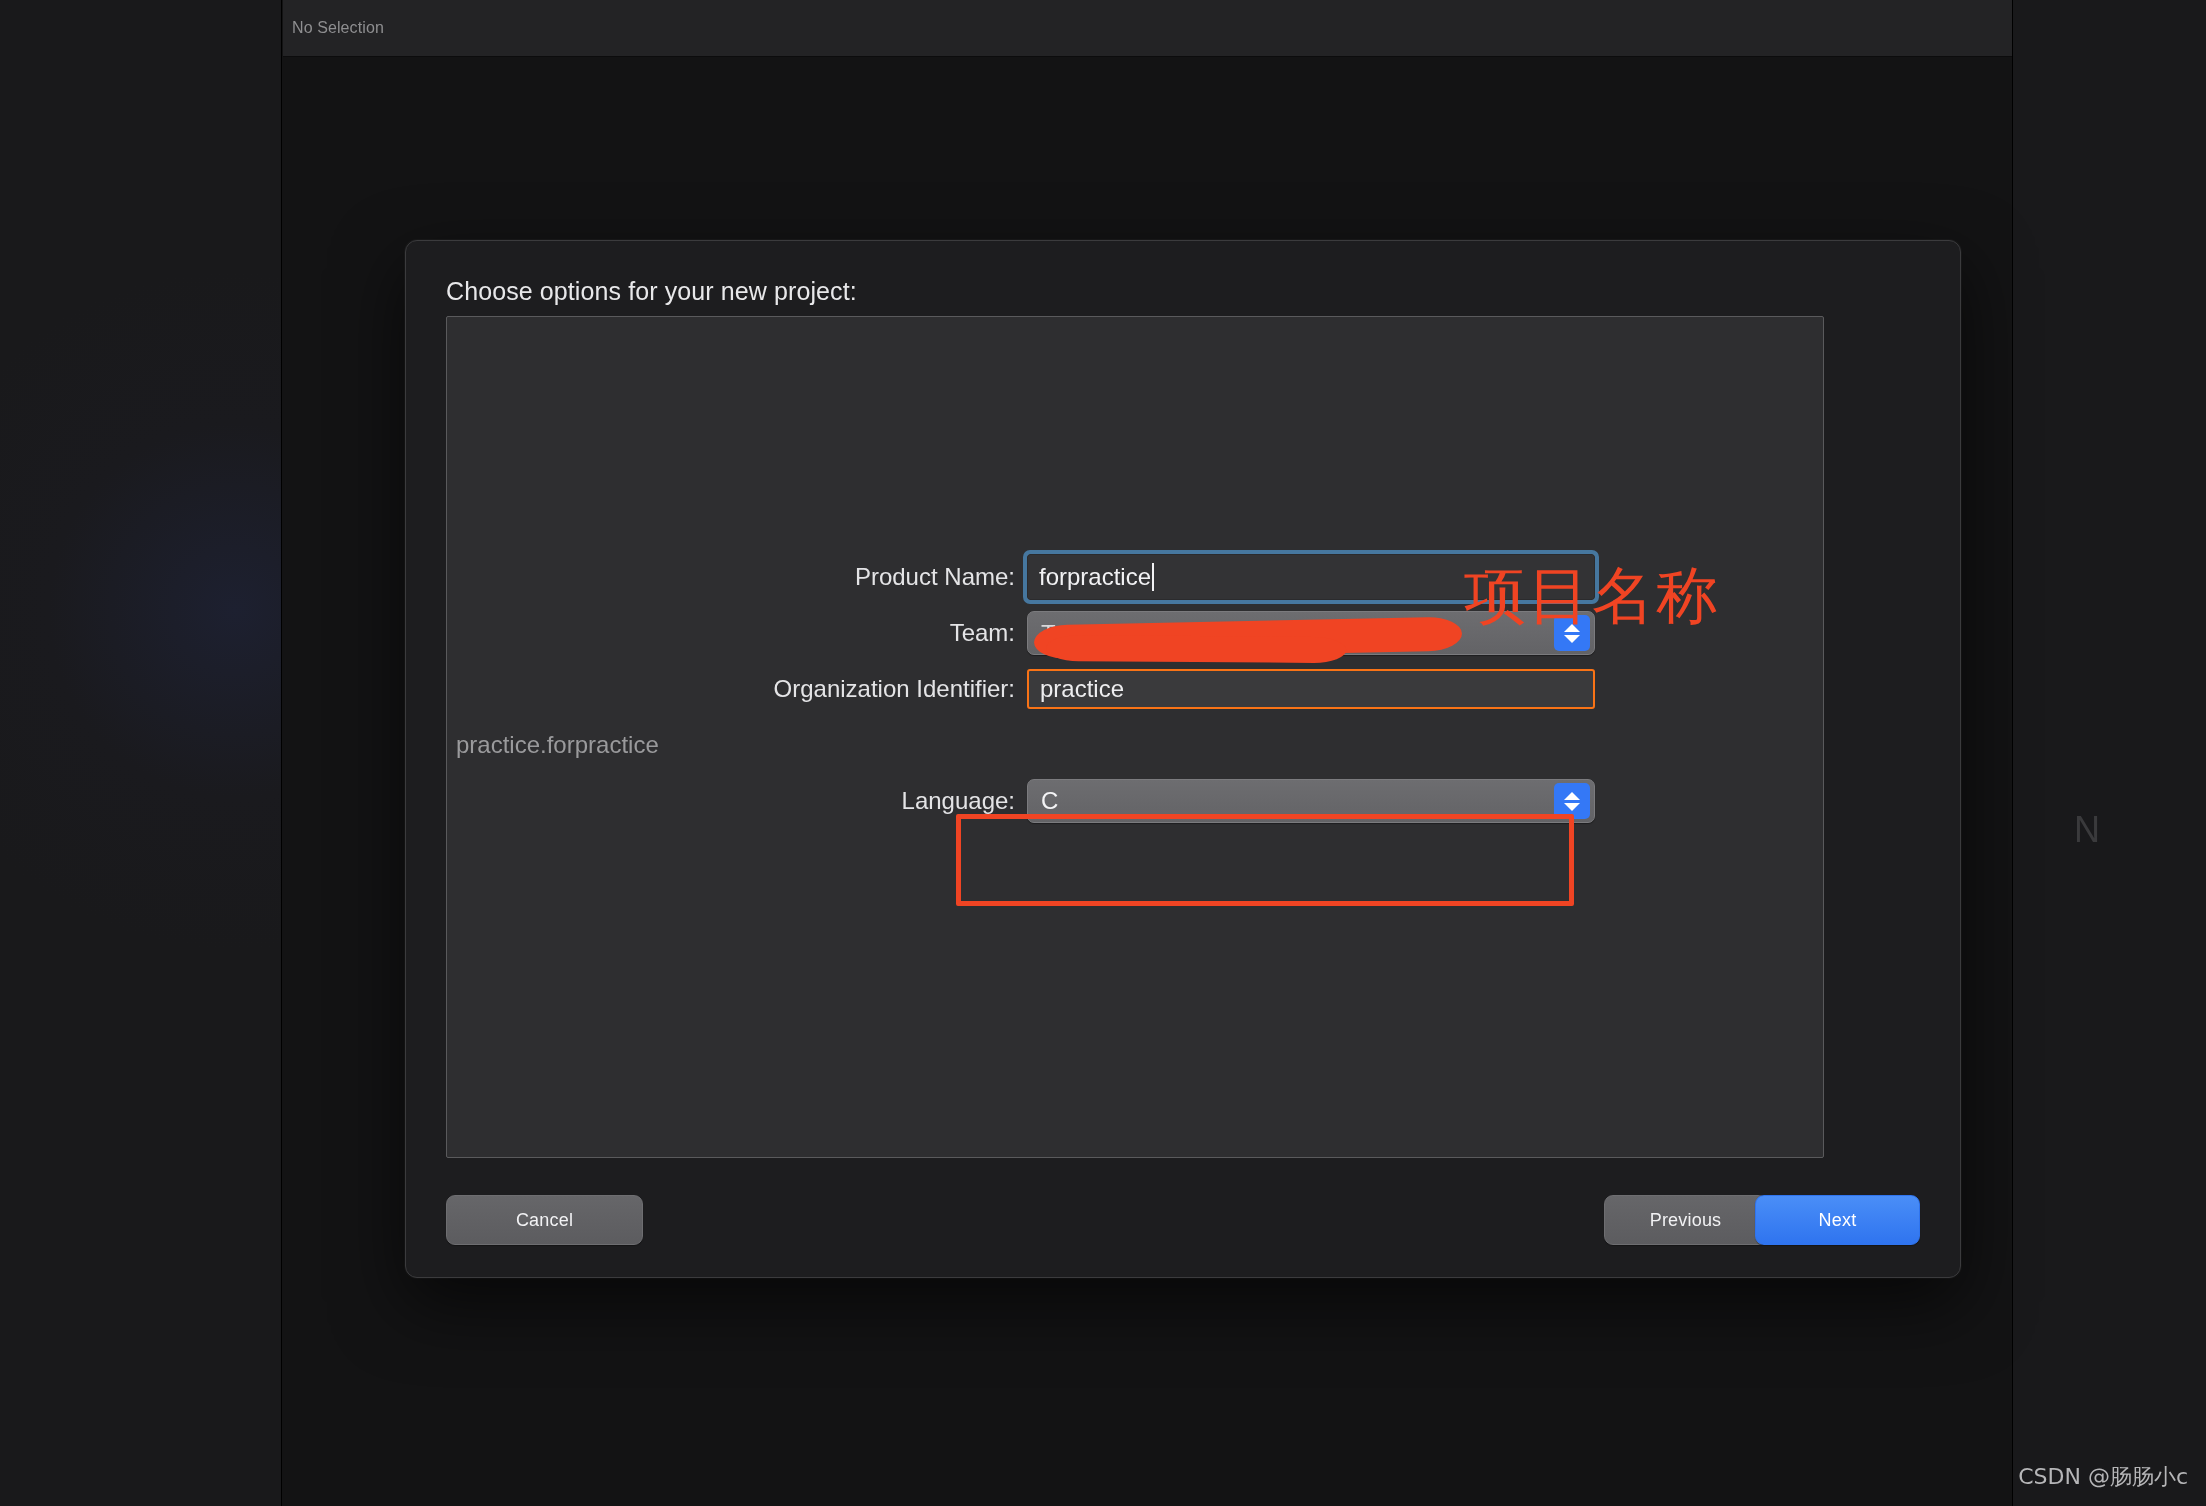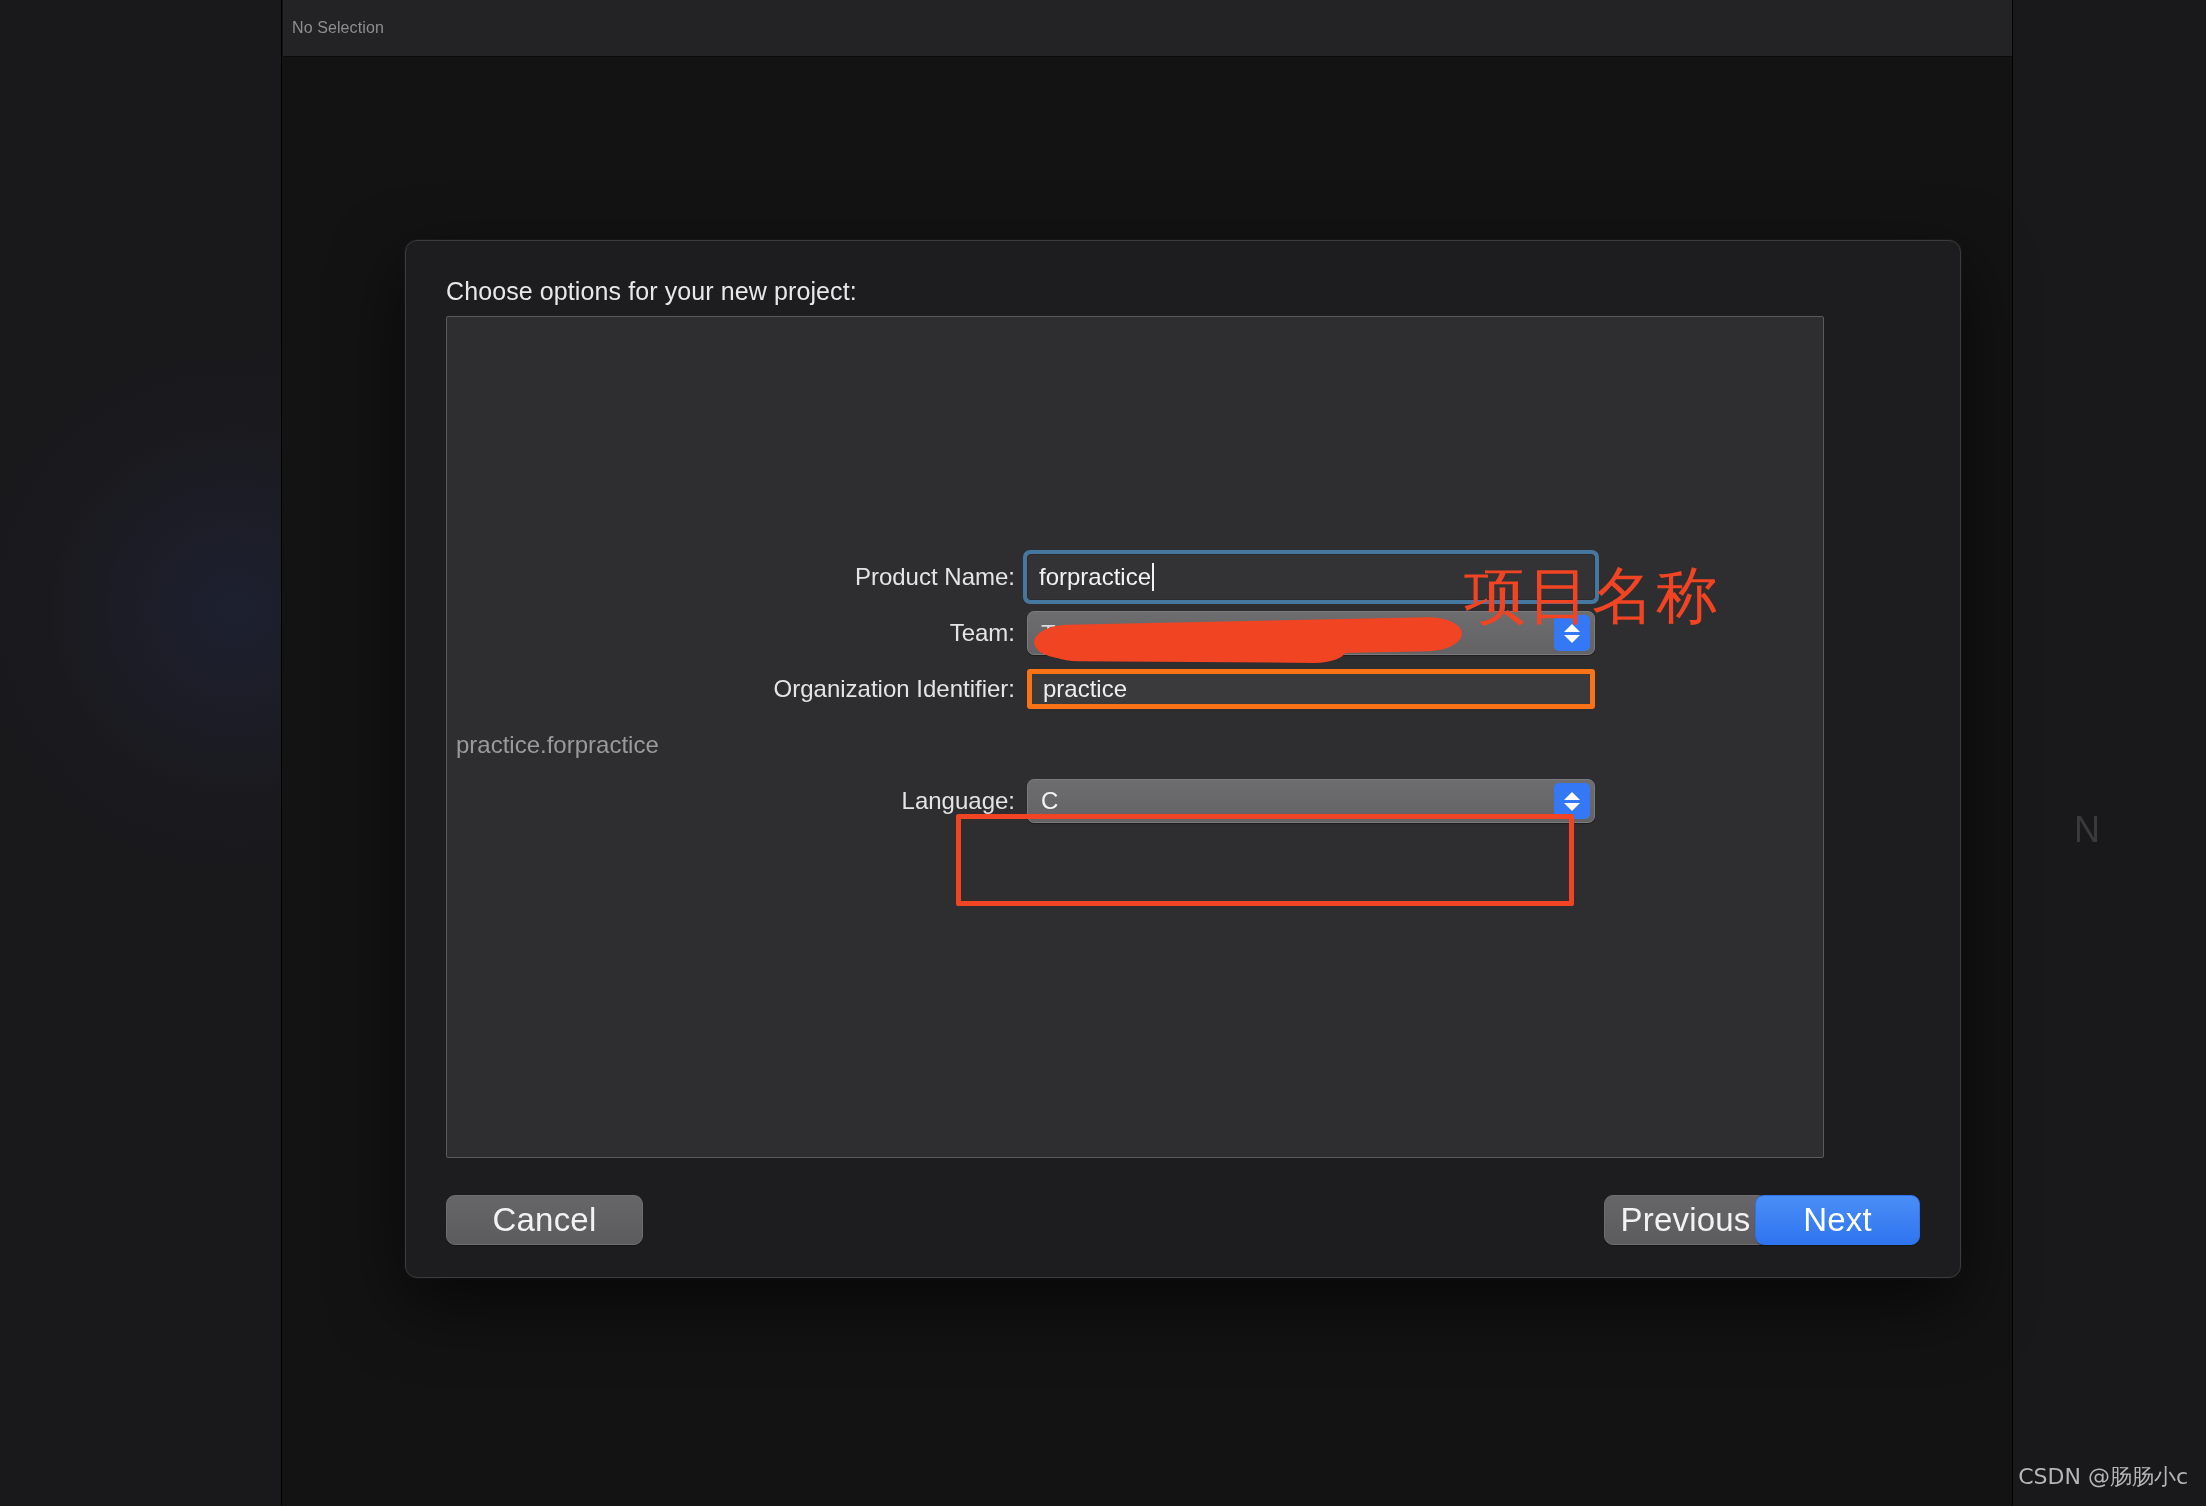--- a/index.html
+++ b/index.html
@@ -166,21 +166,21 @@
     height: 28px;
     background: #f2f2f4;
     margin-left: 1px;
     vertical-align: middle;
   }
 
   
   .text-input.plain {
     height: 40px;
     background: #3a3a3c;
-    border: 5px solid #f97316;
+    border: 2px solid #f97316;
     border-radius: 3px;
     box-sizing: border-box;
     display: flex;
     align-items: center;
     padding-left: 11px;
   }
   .text-input.plain .value {
     color: #ededef;
     font-size: 24px;
   }
@@ -298,21 +298,21 @@
     height: 52px;
   }
   .btn {
     position: absolute;
     height: 50px;
     border-radius: 9px;
     box-sizing: border-box;
     display: flex;
     align-items: center;
     justify-content: center;
-    font-size: 33px;
+    font-size: 18px;
     letter-spacing: 0.2px;
     user-select: none;
   }
   .btn.secondary {
     background: linear-gradient(#666669, #5c5c5f);
     color: #f2f2f4;
     border: 1px solid #6e6e71;
     box-shadow: 0 1px 1px rgba(0,0,0,0.3);
   }
   .btn.primary {

